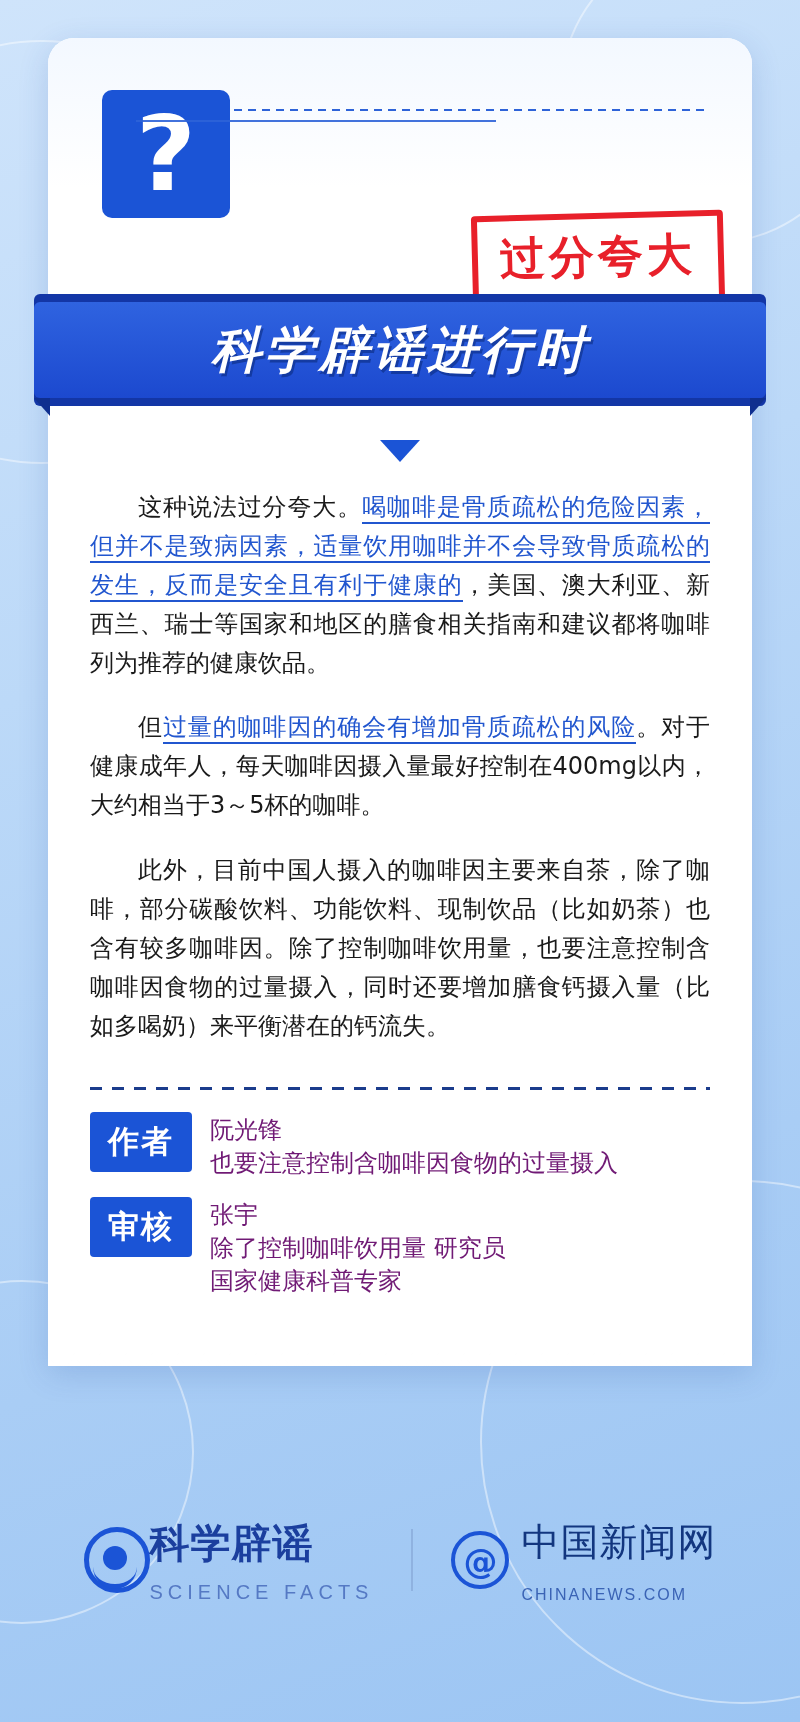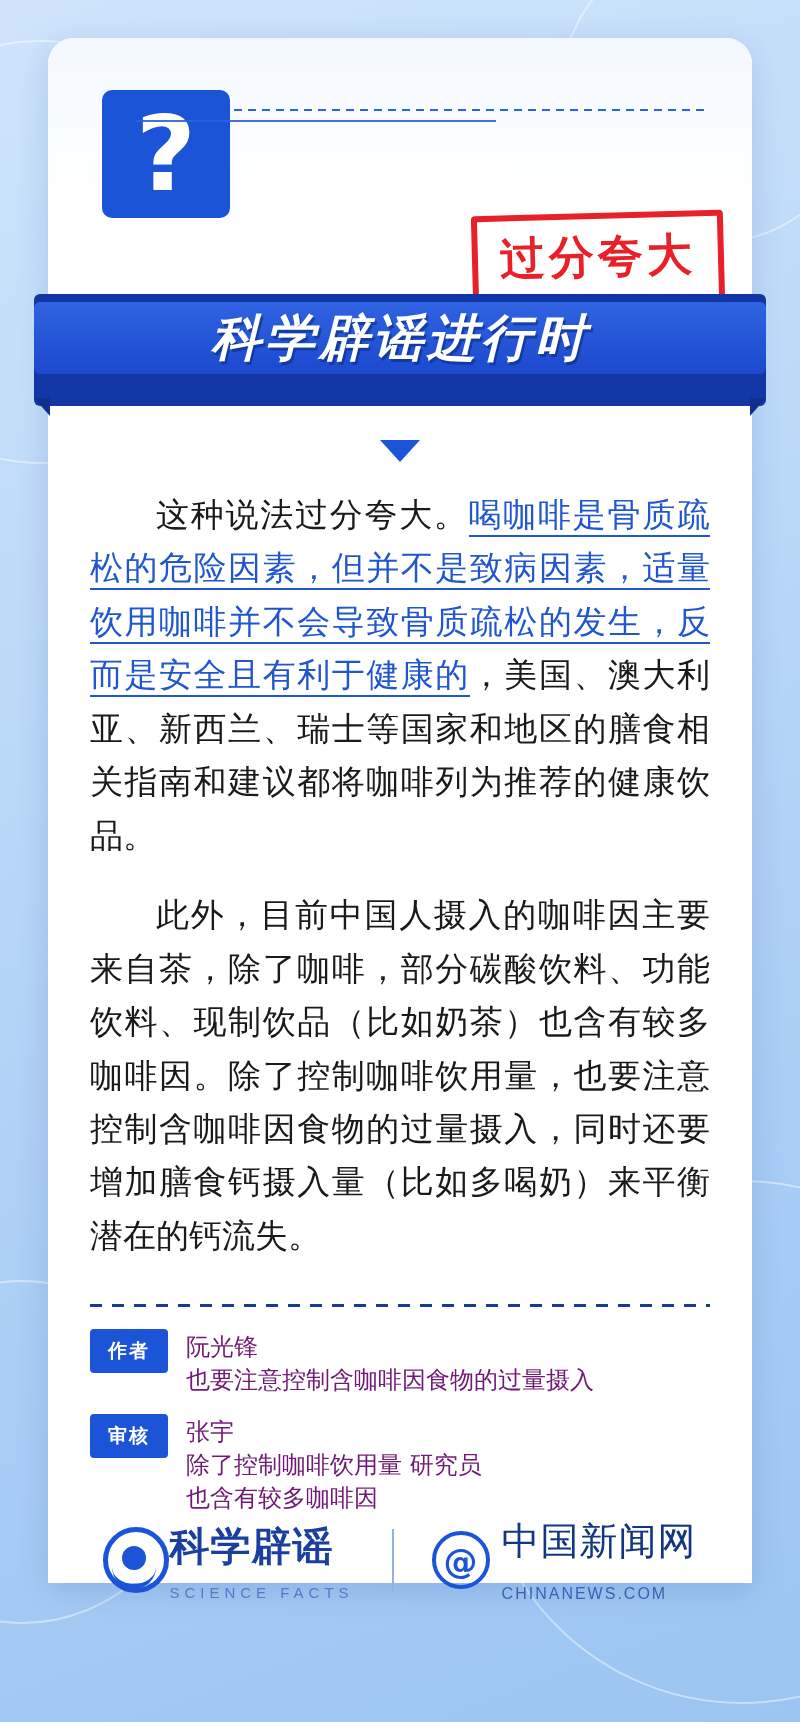--- a/index.html
+++ b/index.html
@@ -124,21 +124,21 @@
     top: 0;
     height: 112px;
     background: #1336a6;
     border-radius: 6px;
   }
   .banner {
     position: absolute;
     left: -14px;
     right: -14px;
     top: 8px;
-    height: 72px;
+    height: 96px;
     background: linear-gradient(180deg,#2f63e0 0%, #1c49cf 100%);
     border-radius: 6px;
     display: flex;
     align-items: center;
     justify-content: center;
   }
   .banner-text {
     color: #ffffff;
     font-size: 50px;
     font-weight: bold;
@@ -173,21 +173,21 @@
     border-top: 22px solid #1b54d6;
   }
 
   
   .body {
     padding: 26px 42px 10px 42px;
     background: #ffffff;
   }
   .para {
     color: #1a1a1a;
-    font-size: 33px;
+    font-size: 24px;
     line-height: 1.62;
     text-indent: 2em;
     margin: 0 0 26px 0;
     text-align: justify;
     font-family: "DejaVu Sans", sans-serif;
   }
   .hl {
     color: #2156cf;
     border-bottom: 2px solid #2156cf;
     padding-bottom: 1px;
@@ -207,21 +207,21 @@
   }
   .credit-row {
     display: flex;
     align-items: flex-start;
     margin-bottom: 16px;
   }
   .credit-tag {
     flex: 0 0 auto;
     background: #1b54d6;
     color: #fff;
-    font-size: 19px;
+    font-size: 31px;
     font-weight: bold;
     padding: 9px 18px;
     border-radius: 4px;
     letter-spacing: 2px;
     margin-right: 18px;
     font-family: "DejaVu Sans", sans-serif;
   }
   .credit-lines {
     padding-top: 2px;
   }
@@ -287,21 +287,21 @@
   }
   .logo-kxpy-text .l1 {
     color: #1b3f9e;
     font-size: 40px;
     font-weight: bold;
     letter-spacing: 1px;
     font-family: "DejaVu Sans", sans-serif;
   }
   .logo-kxpy-text .l2 {
     color: #5579c4;
-    font-size: 15px;
+    font-size: 20px;
     letter-spacing: 5px;
     text-align: center;
     margin-top: 10px;
     font-family: "Liberation Sans", sans-serif;
   }
   .divider-v {
     width: 2px;
     height: 62px;
     background: #8fb2e0;
   }
@@ -362,39 +362,40 @@
       <div class="banner-text">科学辟谣进行时</div>
     </div>
     <div class="banner-end-l"></div>
     <div class="banner-end-r"></div>
   </div>
 
   <div class="arrow-down"></div>
 
   <div class="body" id="article-body">
       <div class="para"><span>这种说法过分夸大。</span><span class="hl">喝咖啡是骨质疏松的危险因素，但并不是致病因素，适量饮用咖啡并不会导致骨质疏松的发生，反而是安全且有利于健康的</span><span>，美国、澳大利亚、新西兰、瑞士等国家和地区的膳食相关指南和建议都将咖啡列为推荐的健康饮品。</span></div>
+      <div class="para"><span>但</span><span class="hl">过量的咖啡因的确会有增加骨质疏松的风险</span><span>。对于健康成年人，每天咖啡因摄入量最好控制在400mg以内，大约相当于3～5杯的咖啡。</span></div>
       <div class="para"><span>此外，目前中国人摄入的咖啡因主要来自茶，除了咖啡，部分碳酸饮料、功能饮料、现制饮品（比如奶茶）也含有较多咖啡因。除了控制咖啡饮用量，也要注意控制含咖啡因食物的过量摄入，同时还要增加膳食钙摄入量（比如多喝奶）来平衡潜在的钙流失。</span></div>
     </div>
 
   <div class="dotted"></div>
 
   <div class="credits" id="credits-block">
       <div class="credit-row">
         <div class="credit-tag">作者</div>
         <div class="credit-lines">
           <div class="credit-line">阮光锋</div>
           <div class="credit-line">也要注意控制含咖啡因食物的过量摄入</div>
         </div>
       </div>
       <div class="credit-row">
         <div class="credit-tag">审核</div>
         <div class="credit-lines">
           <div class="credit-line">张宇</div>
           <div class="credit-line">除了控制咖啡饮用量 研究员</div>
-          <div class="credit-line">也含有较多咖啡因</div>
+          <div class="credit-line">国家健康科普专家</div>
         </div>
       </div>
     </div>
 
   <div class="scallop"></div>
 </div>
 
 <div class="footer">
   <div class="logo-kxpy">
     <div class="logo-circle"></div>

